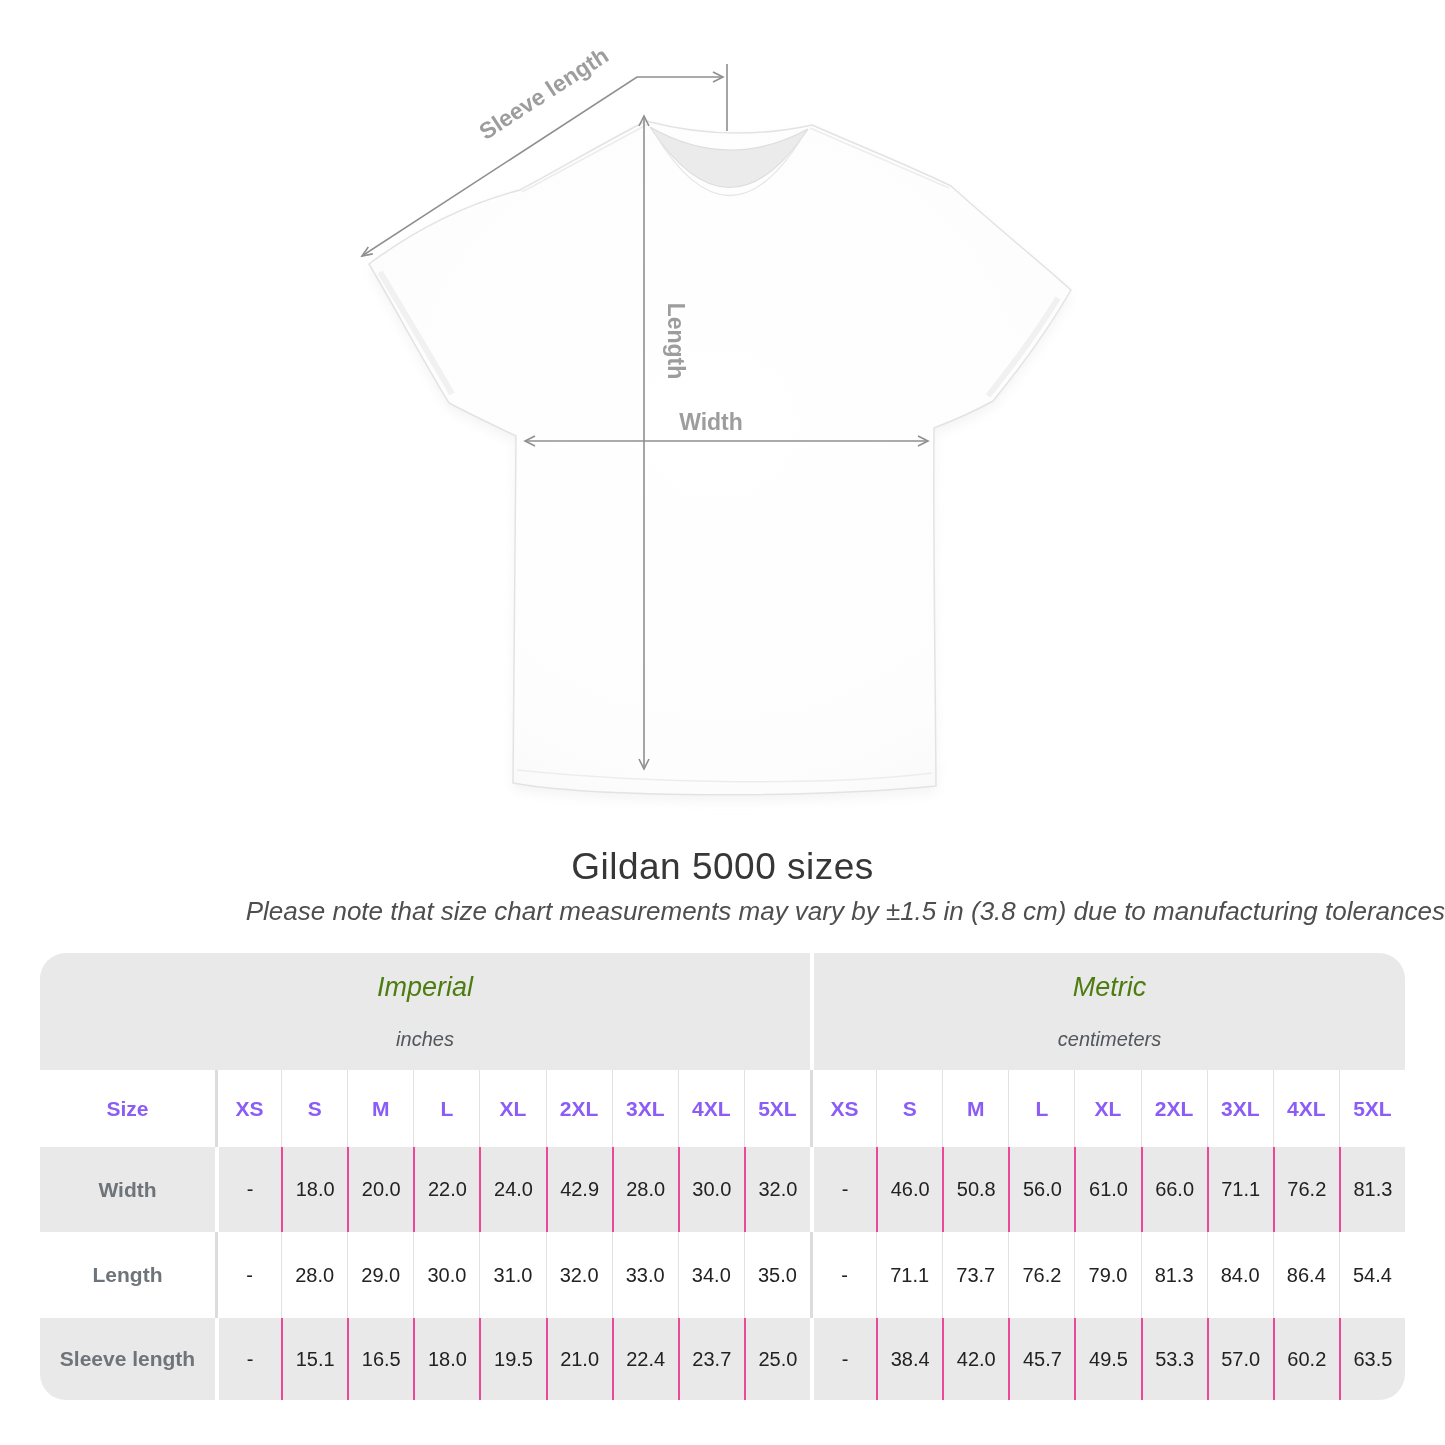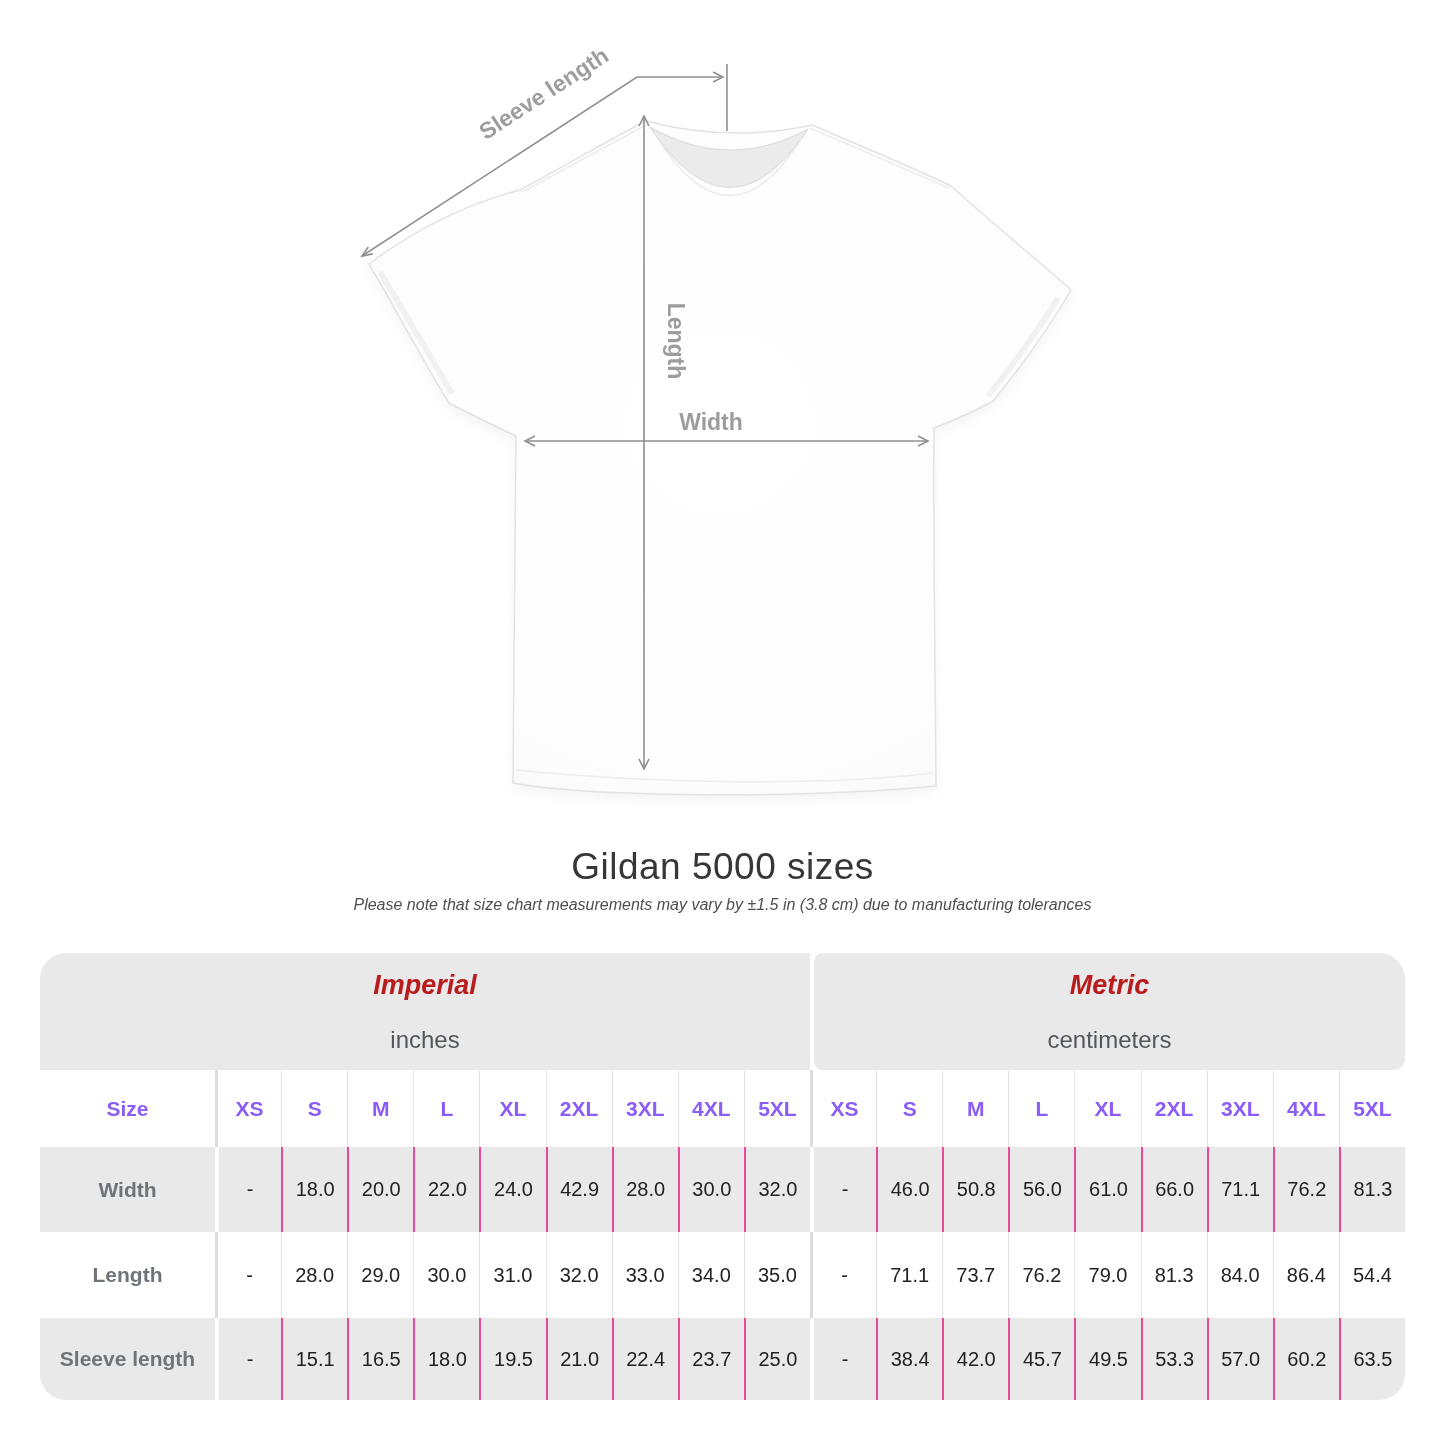--- a/index.html
+++ b/index.html
@@ -6,35 +6,35 @@
   .page{position:relative;width:1445px;height:1445px;background:#ffffff;overflow:hidden;
         font-family:"Liberation Sans", sans-serif;}
 
   
   .diagram{position:absolute;left:0;top:0;}
   .dim-label{fill:#9d9d9d;font-weight:bold;font-size:23px;font-family:"Liberation Sans",sans-serif;}
 
   
   .title{position:absolute;left:0;top:846px;width:1445px;text-align:center;
          font-size:37px;font-weight:normal;color:#373737;letter-spacing:.5px;}
-  .subtitle{position:absolute;left:0;top:896px;width:1445px;text-align:center;
-            font-size:16px;font-style:italic;color:#4e4e4e;}
+  .subtitle{position:absolute;left:0;top:896px;width:1445px;text-align:right;
+            font-size:26px;font-style:italic;color:#4e4e4e;}
 
   
   .size-table{position:absolute;left:40px;top:953px;width:1365px;height:447px;
               border-radius:26px;overflow:hidden;background:#fff;
               display:grid;grid-template-columns:175px repeat(18,1fr);
               grid-template-rows:117px 77px 85px 86px 82px;}
   .cell{display:flex;align-items:center;justify-content:center;min-width:0;}
   .gray{background:#e9e9e9;}
   .band{flex-direction:column;}
   .band-imperial{grid-column:1 / 11;}
-  .band-metric{grid-column:11 / 20;border-left:4px solid #fff;border-radius:11px;}
-  .group-label{font-size:27px;font-weight:bold;font-style:italic;color:#b91c1c;}
-  .group-sub{font-size:24px;color:#53575b;margin-top:25px;}
+  .band-metric{grid-column:11 / 20;border-left:4px solid #fff;}
+  .group-label{font-size:27px;font-weight:normal;font-style:italic;color:#4d7c0f;}
+  .group-sub{font-size:20px;font-style:italic;color:#53575b;margin-top:25px;}
   .hdr{font-size:21px;font-weight:bold;color:#8b5cf6;}
   .rowlabel{font-size:21px;font-weight:bold;color:#6e7479;}
   .val{font-size:20px;color:#222;}
   .sep{border-left:1px solid #e2e2e2;}
   .sepS{border-left:3px solid #dcdcdc;}
   .gsep{border-left:2px solid #ec4899;}
   .gsepS{border-left:4px solid #fff;}
 </style>
 </head>
 <body>

